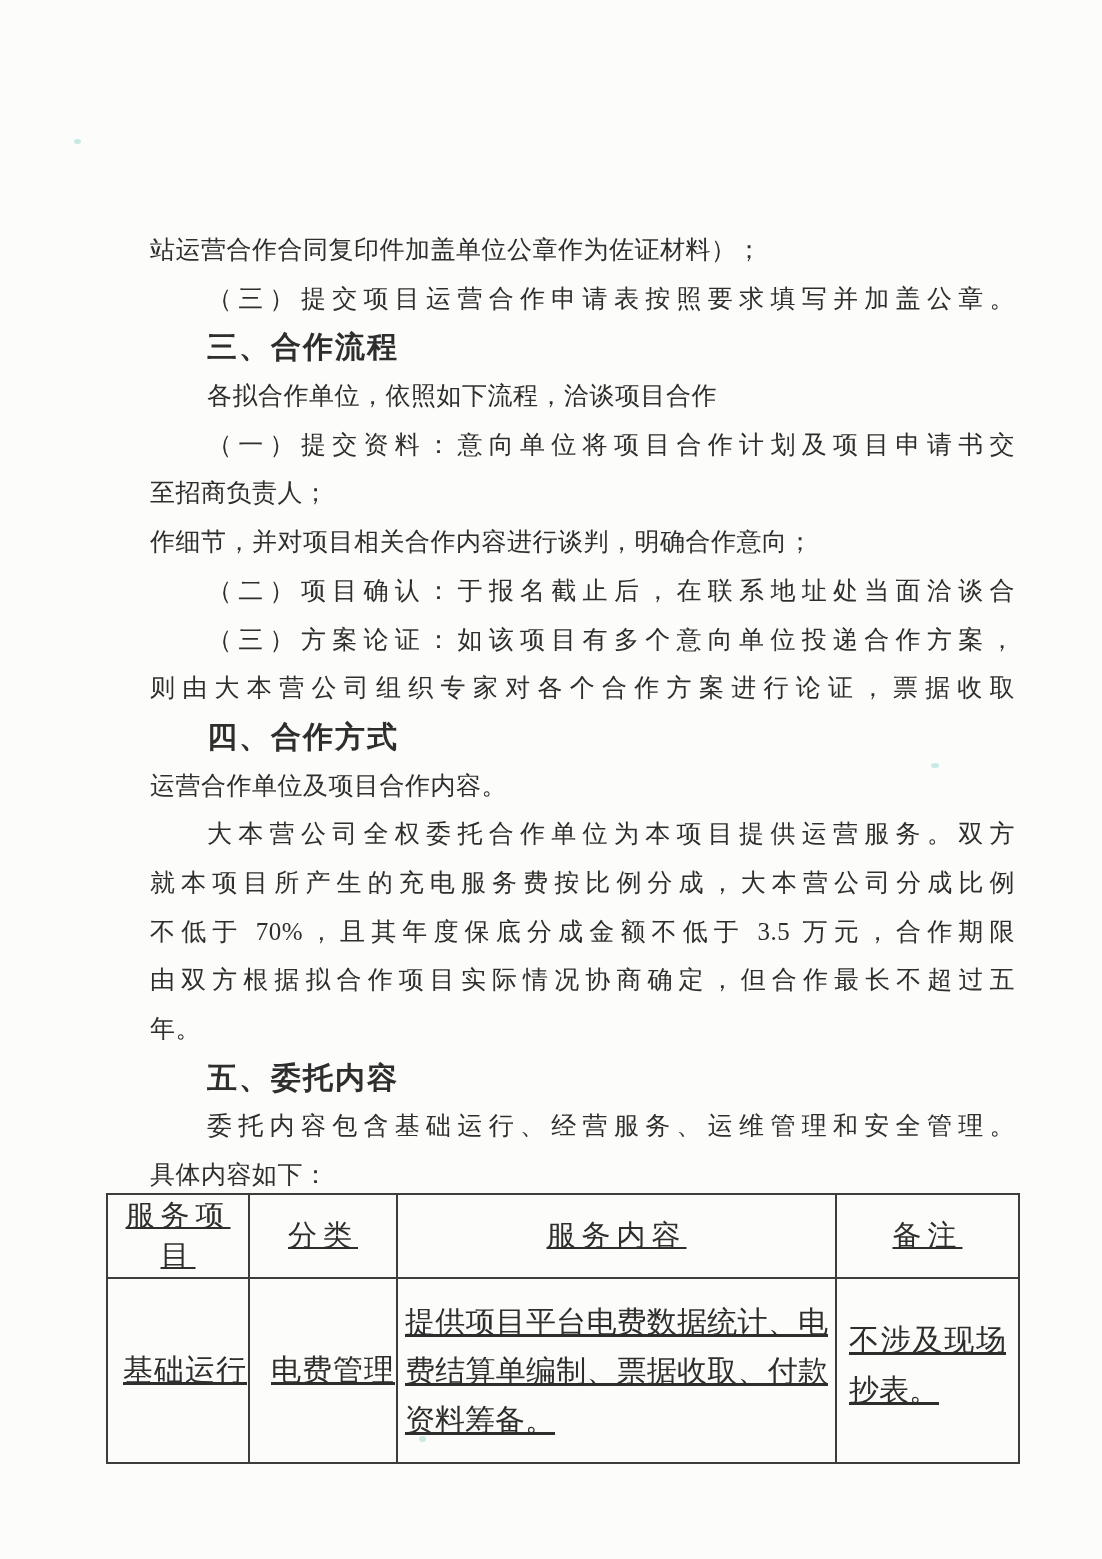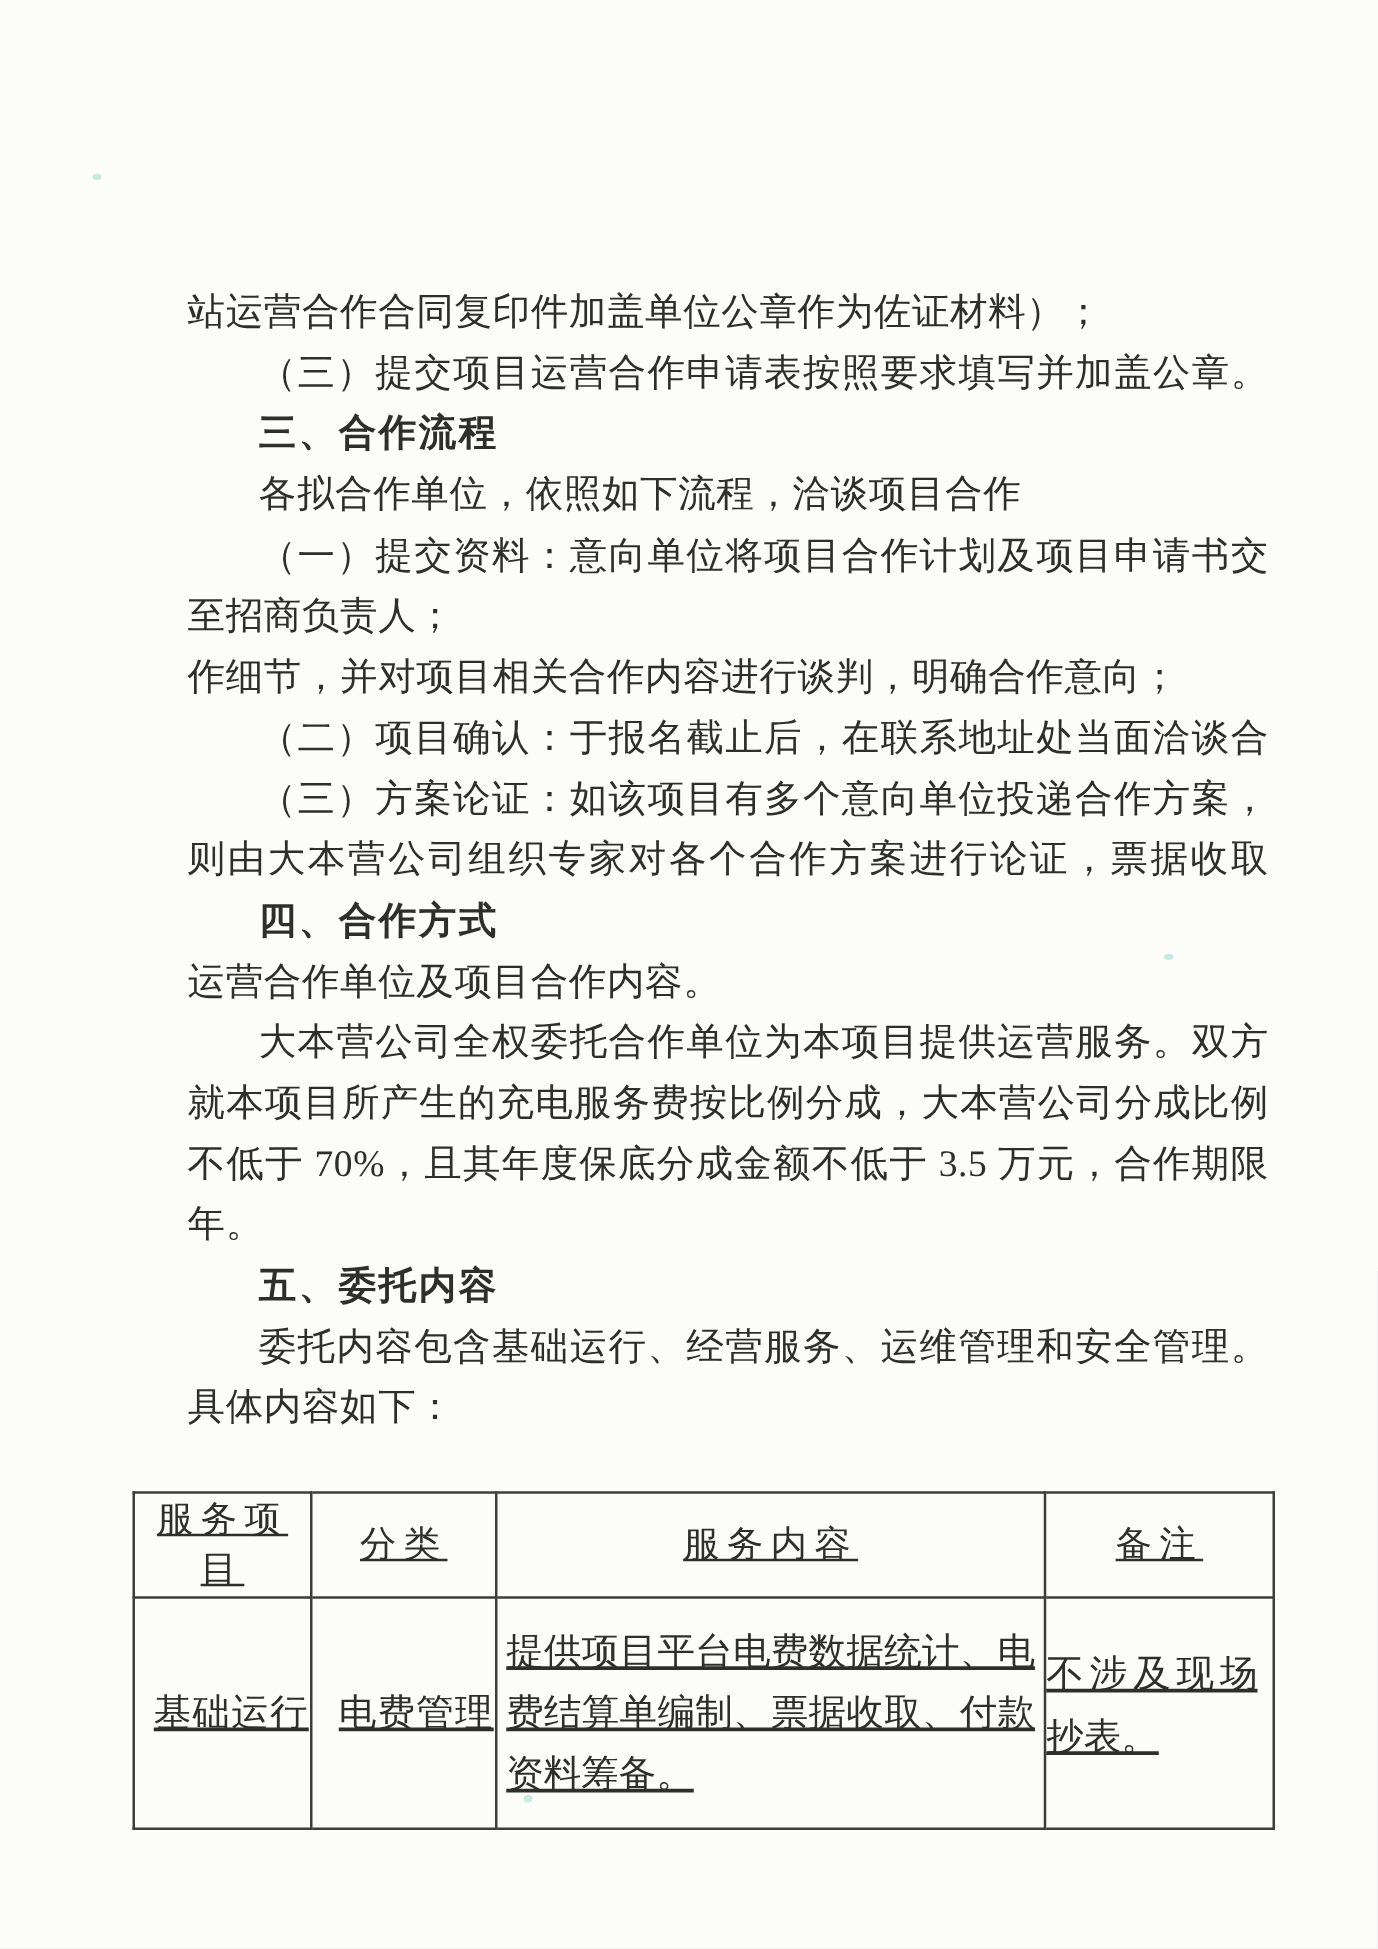--- a/index.html
+++ b/index.html
@@ -13,21 +13,21 @@
     color: #2e2e2e;
   }
   
   .text-block {
     position: absolute;
     left: 150px;
     top: 226px;
     width: 865px;
   }
   .line {
-    font-size: 30px;
+    font-size: 25px;
     line-height: 48.7px;
     height: 48.7px;
     letter-spacing: 0.5px;
     text-align: left;
     color: #2e2e2e;
   }
   .line.indent { padding-left: 57px; }
   .line.fill { text-align: justify; text-align-last: justify; }
   .line.heading {
     font-family: "Liberation Sans", "DejaVu Sans", sans-serif;
@@ -65,21 +65,21 @@
   .svc-table td { height: 147px; }
   .svc-table td.c-center { text-align: right; letter-spacing: 1px; }
   .svc-table td.c-content {
     text-align: justify;
     padding: 2px 7px;
     line-height: 49px;
   }
   .svc-table td.c-note {
     text-align: justify;
     vertical-align: top;
-    padding: 36px 12px 0 0;
+    padding: 36px 12px 0 12px;
     line-height: 50px;
   }
   
   .speck { position:absolute; border-radius:50%; opacity:0.55; }
   .speck.s1 { left:74px;  top:139px;  width:7px; height:5px; }
   .speck.s2 { left:931px; top:763px;  width:8px; height:5px; }
   .speck.s3 { left:419px; top:1436px; width:7px; height:6px; }
 </style>
 </head>
 <body>
@@ -95,20 +95,21 @@
       <div class="line">至招商负责人；</div>
       <div class="line">作细节，并对项目相关合作内容进行谈判，明确合作意向；</div>
       <div class="line indent fill">（二）项目确认：于报名截止后，在联系地址处当面洽谈合</div>
       <div class="line indent fill">（三）方案论证：如该项目有多个意向单位投递合作方案，</div>
       <div class="line fill">则由大本营公司组织专家对各个合作方案进行论证，票据收取</div>
       <div class="line indent heading">四、合作方式</div>
       <div class="line">运营合作单位及项目合作内容。</div>
       <div class="line indent fill">大本营公司全权委托合作单位为本项目提供运营服务。双方</div>
       <div class="line fill">就本项目所产生的充电服务费按比例分成，大本营公司分成比例</div>
       <div class="line fill">不低于 70%，且其年度保底分成金额不低于 3.5 万元，合作期限</div>
+      <div class="line fill">由双方根据拟合作项目实际情况协商确定，但合作最长不超过五</div>
       <div class="line">年。</div>
       <div class="line indent heading">五、委托内容</div>
       <div class="line indent fill">委托内容包含基础运行、经营服务、运维管理和安全管理。</div>
       <div class="line">具体内容如下：</div>
     </div>
 
   <table class="svc-table">
     <colgroup>
       <col class="c1">
         <col class="c2">

